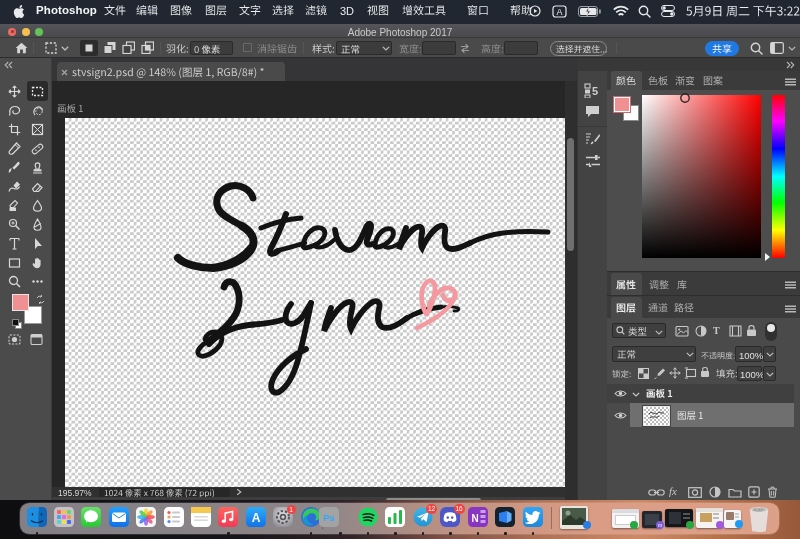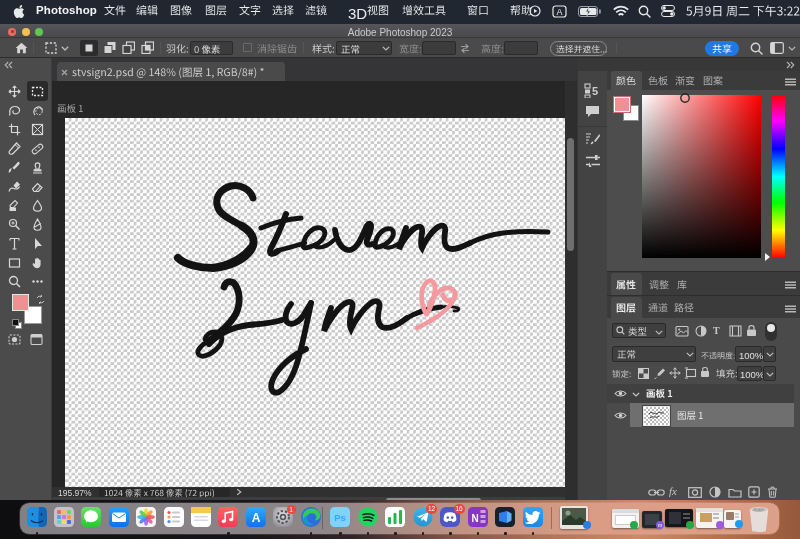--- a/index.html
+++ b/index.html
@@ -75,21 +75,21 @@
     <div style="position:absolute;left:467px;top:4.2px">
       <svg width="22" height="14" viewBox="0 -10.4 22 14" style="display:block;overflow:visible">
         <path d="M4.1 -7.4C3.2 -6.7 2.0 -6.2 0.9 -5.9L1.4 -5.2C2.5 -5.6 3.8 -6.2 4.7 -7.0ZM6.3 -6.9C7.5 -6.5 8.9 -5.7 9.6 -5.2L10.2 -5.7C9.4 -6.2 7.9 -7.0 6.8 -7.4ZM4.8 -6.3C4.6 -6.0 4.3 -5.5 4.0 -5.2H1.8V0.9H2.6V0.4H8.5V0.8H9.3V-5.2H4.9C5.1 -5.5 5.4 -5.8 5.6 -6.1ZM2.6 -0.2V-4.6H8.5V-0.2ZM4.0 -2.4C4.5 -2.2 4.9 -2.0 5.4 -1.8C4.7 -1.4 3.9 -1.1 3.0 -0.9C3.2 -0.8 3.3 -0.5 3.4 -0.4C4.3 -0.6 5.2 -0.9 6.0 -1.5C6.6 -1.1 7.1 -0.8 7.4 -0.6L7.9 -1.0C7.5 -1.3 7.1 -1.6 6.5 -1.9C7.1 -2.3 7.5 -2.8 7.8 -3.5L7.3 -3.7L7.2 -3.7H4.7C4.8 -3.9 4.9 -4.1 5.0 -4.2L4.3 -4.3C4.1 -3.8 3.7 -3.2 3.0 -2.7C3.2 -2.6 3.4 -2.4 3.5 -2.3C3.8 -2.6 4.1 -2.8 4.3 -3.1H6.9C6.6 -2.8 6.3 -2.4 5.9 -2.2C5.4 -2.4 4.9 -2.6 4.4 -2.8ZM4.7 -9.1C4.8 -8.9 4.9 -8.6 5.1 -8.3H0.8V-6.6H1.7V-7.6H9.3V-6.6H10.1V-8.3H6.1C5.9 -8.6 5.7 -9.0 5.5 -9.3Z M12.4 -8.1V0.6H13.3V-0.3H19.8V0.6H20.6V-8.1ZM13.3 -1.2V-7.3H19.8V-1.2Z" fill="#eceef0"></path>
       </svg>
     </div>
     <div style="position:absolute;left:510px;top:4.2px">
       <svg width="22" height="14" viewBox="0 -10.4 22 14" style="display:block;overflow:visible">
         <path d="M3.0 -9.2V-8.4H0.7V-7.7H3.0V-6.9H1.0V-6.2H3.0V-6.0C3.0 -5.8 3.0 -5.6 2.9 -5.4H0.5V-4.7H2.6C2.3 -4.2 1.7 -3.7 0.8 -3.4C0.9 -3.3 1.2 -3.0 1.3 -2.8C2.5 -3.3 3.2 -4.0 3.5 -4.7H5.9V-5.4H3.8C3.8 -5.6 3.8 -5.8 3.8 -6.0V-6.2H5.6V-6.9H3.8V-7.7H5.9V-8.4H3.8V-9.2ZM6.4 -8.8V-3.3H7.2V-8.1H9.1C8.8 -7.6 8.4 -7.0 8.1 -6.6C9.0 -6.0 9.4 -5.5 9.4 -5.1C9.4 -4.9 9.3 -4.7 9.1 -4.7C9.0 -4.6 8.8 -4.6 8.7 -4.6C8.3 -4.5 8.0 -4.6 7.5 -4.6C7.6 -4.4 7.7 -4.1 7.7 -3.9C8.2 -3.9 8.6 -3.9 9.0 -3.9C9.2 -3.9 9.5 -4.0 9.7 -4.1C10.0 -4.3 10.2 -4.6 10.2 -5.1C10.2 -5.6 9.9 -6.1 9.0 -6.7C9.4 -7.2 9.9 -7.9 10.3 -8.5L9.7 -8.8L9.6 -8.8ZM1.6 -2.9V0.3H2.5V-2.1H5.0V0.9H5.9V-2.1H8.7V-0.6C8.7 -0.5 8.6 -0.5 8.4 -0.4C8.3 -0.4 7.6 -0.4 6.9 -0.5C7.0 -0.3 7.2 0.0 7.2 0.3C8.1 0.3 8.7 0.3 9.1 0.1C9.4 0.0 9.5 -0.2 9.5 -0.6V-2.9H5.9V-3.8H5.0V-2.9Z M18.0 -9.2C18.0 -8.4 18.0 -7.5 17.9 -6.7H16.1V-6.0H17.9C17.8 -3.3 17.2 -1.0 15.1 0.3C15.3 0.4 15.6 0.7 15.7 0.9C17.9 -0.6 18.5 -3.1 18.7 -6.0H20.4C20.3 -1.9 20.2 -0.5 19.9 -0.1C19.8 0.0 19.7 0.0 19.5 0.0C19.3 0.0 18.7 0.0 18.1 -0.0C18.2 0.2 18.3 0.5 18.3 0.8C18.9 0.8 19.5 0.8 19.8 0.8C20.2 0.8 20.4 0.7 20.6 0.4C21.0 -0.1 21.1 -1.7 21.2 -6.3C21.2 -6.4 21.2 -6.7 21.2 -6.7H18.7C18.8 -7.6 18.8 -8.4 18.8 -9.2ZM11.4 -1.0 11.5 -0.2C12.8 -0.5 14.7 -0.9 16.4 -1.3L16.4 -2.1L15.8 -2.0V-8.7H12.2V-1.2ZM12.9 -1.4V-3.2H15.0V-1.8ZM12.9 -5.6H15.0V-4.0H12.9ZM12.9 -6.3V-8.0H15.0V-6.3Z" fill="#eceef0"></path>
       </svg>
     </div>
-    <div class="abs" style="left:348px;top:4.5px;font-size:15px;color:#eceef0">3D</div>
+    <div class="abs" style="left:340px;top:4.5px;font-size:11px;color:#eceef0">3D</div>
     <svg width="13" height="13" style="position:absolute;left:529px;top:5px" viewBox="0 0 13 13">
       <circle cx="6" cy="6" r="5" fill="none" stroke="#e8e9ea" stroke-width="1.2"></circle>
       <path d="M5 4 L8.4 6 L5 8 Z" fill="#e8e9ea"></path>
     </svg>
     <svg width="15" height="13" style="position:absolute;left:552px;top:4.5px" viewBox="0 0 15 13">
       <rect x="1" y="1" width="13" height="11" rx="2.5" fill="none" stroke="#e8e9ea" stroke-width="1.2"></rect>
       <text x="7.5" y="9.8" font-family="Liberation Sans" font-size="9" fill="#e8e9ea" text-anchor="middle">A</text>
     </svg>
     <svg width="23" height="11" style="position:absolute;left:578px;top:5.5px" viewBox="0 0 23 11">
       <rect x="0.5" y="0.5" width="19" height="10" rx="2.5" fill="none" stroke="#9aa0a6" stroke-width="1"></rect>
@@ -116,21 +116,21 @@
       <svg width="114" height="15" viewBox="0 -11.4 114 15" style="display:block;overflow:visible">
         <path d="M3.1 0.2C4.6 0.2 6.0 -0.9 6.0 -2.9C6.0 -4.8 4.8 -5.7 3.4 -5.7C2.8 -5.7 2.4 -5.5 2.1 -5.3L2.3 -7.9H5.6V-8.8H1.3L1.0 -4.7L1.6 -4.3C2.1 -4.7 2.5 -4.8 3.1 -4.8C4.2 -4.8 4.9 -4.1 4.9 -2.8C4.9 -1.5 4.1 -0.8 3.0 -0.8C2.0 -0.8 1.4 -1.2 0.9 -1.7L0.3 -1.0C0.9 -0.4 1.8 0.2 3.1 0.2Z M9.1 -9.4V-5.7C9.1 -3.8 9.0 -1.4 7.0 0.3C7.2 0.4 7.6 0.8 7.7 1.0C8.9 -0.1 9.5 -1.4 9.8 -2.8H15.6V-0.4C15.6 -0.1 15.5 -0.0 15.2 -0.0C14.9 -0.0 13.9 0.0 12.9 -0.0C13.1 0.2 13.3 0.6 13.3 0.9C14.6 0.9 15.4 0.9 15.9 0.7C16.3 0.6 16.5 0.3 16.5 -0.4V-9.4ZM10.1 -8.6H15.6V-6.6H10.1ZM10.1 -5.7H15.6V-3.7H9.9C10.0 -4.4 10.1 -5.1 10.1 -5.7Z M21.5 0.2C23.1 0.2 24.7 -1.2 24.7 -4.8C24.7 -7.6 23.4 -9.0 21.7 -9.0C20.3 -9.0 19.2 -7.8 19.2 -6.1C19.2 -4.3 20.1 -3.3 21.6 -3.3C22.3 -3.3 23.1 -3.8 23.6 -4.4C23.6 -1.7 22.6 -0.8 21.4 -0.8C20.9 -0.8 20.3 -1.0 20.0 -1.4L19.4 -0.7C19.8 -0.2 20.5 0.2 21.5 0.2ZM23.6 -5.3C23.0 -4.5 22.4 -4.2 21.8 -4.2C20.7 -4.2 20.2 -4.9 20.2 -6.1C20.2 -7.3 20.9 -8.1 21.7 -8.1C22.8 -8.1 23.5 -7.1 23.6 -5.3Z M28.4 -4.2H34.3V-0.9H28.4ZM28.4 -5.1V-8.4H34.3V-5.1ZM27.4 -9.3V0.8H28.4V0.0H34.3V0.8H35.3V-9.3Z M41.8 -9.5V-5.6C41.8 -3.8 41.7 -1.3 40.4 0.5C40.6 0.6 41.0 0.9 41.1 1.0C42.5 -0.8 42.7 -3.6 42.7 -5.6V-8.7H49.7V-0.2C49.7 0.0 49.6 0.1 49.4 0.1C49.2 0.1 48.4 0.1 47.6 0.1C47.8 0.3 47.9 0.7 47.9 0.9C49.0 0.9 49.7 0.9 50.0 0.8C50.4 0.6 50.6 0.4 50.6 -0.2V-9.5ZM45.6 -8.4V-7.4H43.5V-6.7H45.6V-5.5H43.2V-4.7H49.0V-5.5H46.5V-6.7H48.7V-7.4H46.5V-8.4ZM43.8 -3.7V0.1H44.6V-0.6H48.4V-3.7ZM44.6 -3.0H47.6V-1.3H44.6Z M53.7 -8.4V-7.4H62.3V-8.4ZM52.7 -1.2V-0.2H63.3V-1.2Z M67.4 -9.2V-8.3H72.0V0.9H72.9V-5.4C74.3 -4.7 75.9 -3.7 76.8 -3.0L77.4 -3.8C76.4 -4.5 74.5 -5.6 73.1 -6.3L72.9 -6.1V-8.3H78.0V-9.2Z M79.3 -4.6V-3.7H84.2V1.0H85.2V-3.7H90.1V-4.6H85.2V-7.6H89.1V-8.5H82.2C82.3 -8.9 82.5 -9.4 82.7 -9.9L81.7 -10.1C81.3 -8.5 80.4 -6.9 79.4 -5.9C79.6 -5.7 80.0 -5.5 80.2 -5.3C80.7 -5.9 81.3 -6.7 81.7 -7.6H84.2V-4.6Z M93.9 0.2C95.4 0.2 96.7 -0.8 96.7 -2.4C96.7 -3.6 95.9 -4.3 94.8 -4.6V-4.6C95.8 -5.0 96.4 -5.7 96.4 -6.8C96.4 -8.1 95.3 -9.0 93.8 -9.0C92.8 -9.0 92.0 -8.5 91.4 -7.9L92.0 -7.2C92.5 -7.7 93.1 -8.1 93.8 -8.1C94.7 -8.1 95.3 -7.5 95.3 -6.7C95.3 -5.7 94.7 -5.0 92.8 -5.0V-4.2C94.9 -4.2 95.6 -3.5 95.6 -2.4C95.6 -1.4 94.8 -0.8 93.8 -0.8C92.8 -0.8 92.1 -1.2 91.6 -1.8L91.0 -1.1C91.6 -0.4 92.5 0.2 93.9 0.2Z M99.0 -4.7C99.5 -4.7 99.8 -5.0 99.8 -5.5C99.8 -6.0 99.5 -6.4 99.0 -6.4C98.6 -6.4 98.2 -6.0 98.2 -5.5C98.2 -5.0 98.6 -4.7 99.0 -4.7ZM99.0 0.2C99.5 0.2 99.8 -0.2 99.8 -0.7C99.8 -1.2 99.5 -1.5 99.0 -1.5C98.6 -1.5 98.2 -1.2 98.2 -0.7C98.2 -0.2 98.6 0.2 99.0 0.2Z M101.2 0.0H106.8V-0.9H104.3C103.9 -0.9 103.3 -0.9 102.9 -0.9C104.9 -2.8 106.3 -4.6 106.3 -6.4C106.3 -7.9 105.3 -9.0 103.8 -9.0C102.6 -9.0 101.9 -8.4 101.2 -7.7L101.8 -7.0C102.3 -7.6 102.9 -8.1 103.6 -8.1C104.7 -8.1 105.3 -7.3 105.3 -6.3C105.3 -4.8 104.0 -3.1 101.2 -0.6Z M107.9 0.0H113.4V-0.9H111.0C110.5 -0.9 110.0 -0.9 109.5 -0.9C111.6 -2.8 113.0 -4.6 113.0 -6.4C113.0 -7.9 112.0 -9.0 110.4 -9.0C109.3 -9.0 108.5 -8.4 107.8 -7.7L108.5 -7.0C109.0 -7.6 109.6 -8.1 110.3 -8.1C111.4 -8.1 111.9 -7.3 111.9 -6.3C111.9 -4.8 110.6 -3.1 107.9 -0.6Z" fill="#eceef0"></path>
       </svg>
     </div>
   </div>
 <div class="titlebar"></div>
 <div class="tl" style="left:8px;background:#ed6a5e"></div>
 <div class="abs" style="left:10.5px;top:30px;width:3px;height:3px;border-radius:50%;background:#8a3b31"></div>
 <div class="tl" style="left:21.5px;background:#f4bf4f"></div>
 <div class="tl" style="left:35px;background:#61c455"></div>
-<div class="abs" style="left:0;top:26.5px;width:800px;text-align:center;font-size:10px;color:#c9c9c9">Adobe Photoshop 2023</div>
+<div class="abs" style="left:0;top:26.5px;width:800px;text-align:center;font-size:10px;color:#c9c9c9">Adobe Photoshop 2017</div>
 <div class="optbar"></div>
 <svg width="13" height="12" style="position:absolute;left:15px;top:42px" viewBox="0 0 13 12">
     <path d="M6.5 0.8 L12.4 6 L10.8 6 L10.8 11.3 L7.9 11.3 L7.9 7.6 L5.1 7.6 L5.1 11.3 L2.2 11.3 L2.2 6 L0.6 6 Z" fill="#d5d5d5"></path>
   </svg>
 <div class="sep-v" style="left:33px;top:42px;height:12px;background:#555"></div>
 <svg width="12" height="12" style="position:absolute;left:45px;top:42px" viewBox="0 0 12 12">
     <rect x="1" y="1" width="10" height="10" fill="none" stroke="#d5d5d5" stroke-width="1.3" stroke-dasharray="2.2 1.6"></rect>
   </svg>
 <svg width="8" height="5" style="position:absolute;left:61px;top:46px" viewBox="0 0 8 5">
     <path d="M0.8 0.8 L4 4 L7.2 0.8" fill="none" stroke="#bbb" stroke-width="1.3"></path>
@@ -714,21 +714,21 @@
   </div>
 <div class="abs" style="left:286.6px;top:504.5px;width:9px;height:9px;border-radius:50%;background:#ee4444;color:#fff;font-size:6.5px;text-align:center;line-height:9px">1</div>
 <div class="dicon" style="left:300.5px;">
     <svg width="20" height="20" viewBox="0 0 20 20" style="position:absolute;">
       <circle cx="10" cy="10" r="10" fill="#2a6ddb"></circle>
       <path d="M2 13 C0.5 7 4 2 10 1.6 C15 1.3 19 4.5 19.3 8.5 C19.5 12 16.5 13.8 13.5 13.2 C15.5 11.8 15.7 10 14.8 8.4 C13.8 6.6 11.5 5.8 9.2 6.6 C6.2 7.6 5 10.8 6.6 13.8 C7.6 15.7 9.6 17.2 12.2 17.6 C8 19.3 3.4 17.2 2 13 Z" fill="#35c75f"></path>
       <path d="M2 13 C3.4 17.2 8 19.3 12.2 17.6 C9.6 17.2 7.6 15.7 6.6 13.8 C5.6 11.9 5.7 9.9 6.7 8.4 C4 8.8 2 10.5 2 13 Z" fill="#1894d4"></path>
     </svg>
   </div>
 <div class="abs" style="left:322px;top:507px;width:1px;height:22px;background:rgba(60,60,60,0.45)"></div>
-<div class="dicon" style="left:330px;background:#7dd3fc">
+<div class="dicon" style="left:319px;background:#a3a3a3">
     <svg width="20" height="20" viewBox="0 0 20 20" style="position:absolute;">
       <text x="10" y="14" text-anchor="middle" font-family="Liberation Sans" font-weight="bold" font-size="9.5" fill="#31a8ff">Ps</text>
     </svg>
   </div>
 <div class="dicon" style="left:357.5px;background:transparent">
     <svg width="20" height="20" viewBox="0 0 20 20" style="position:absolute;">
       <circle cx="10" cy="10" r="9.6" fill="#1ed760"></circle>
       <path d="M5 7.6 C9 6.4 13 6.8 15.8 8.4 M5.5 10.6 C9 9.6 12.3 10 14.8 11.4 M6 13.4 C8.8 12.6 11.4 12.9 13.6 14" stroke="#10131a" stroke-width="1.5" fill="none" stroke-linecap="round"></path>
     </svg>
   </div>

